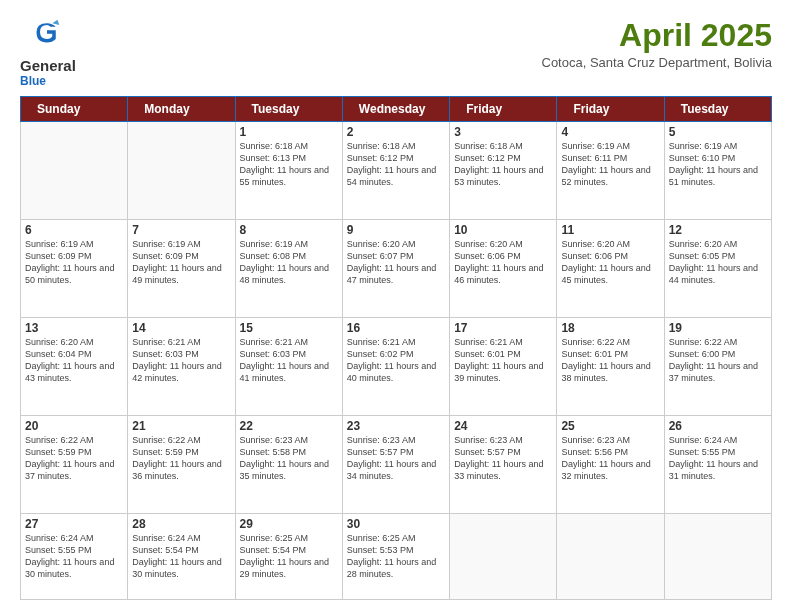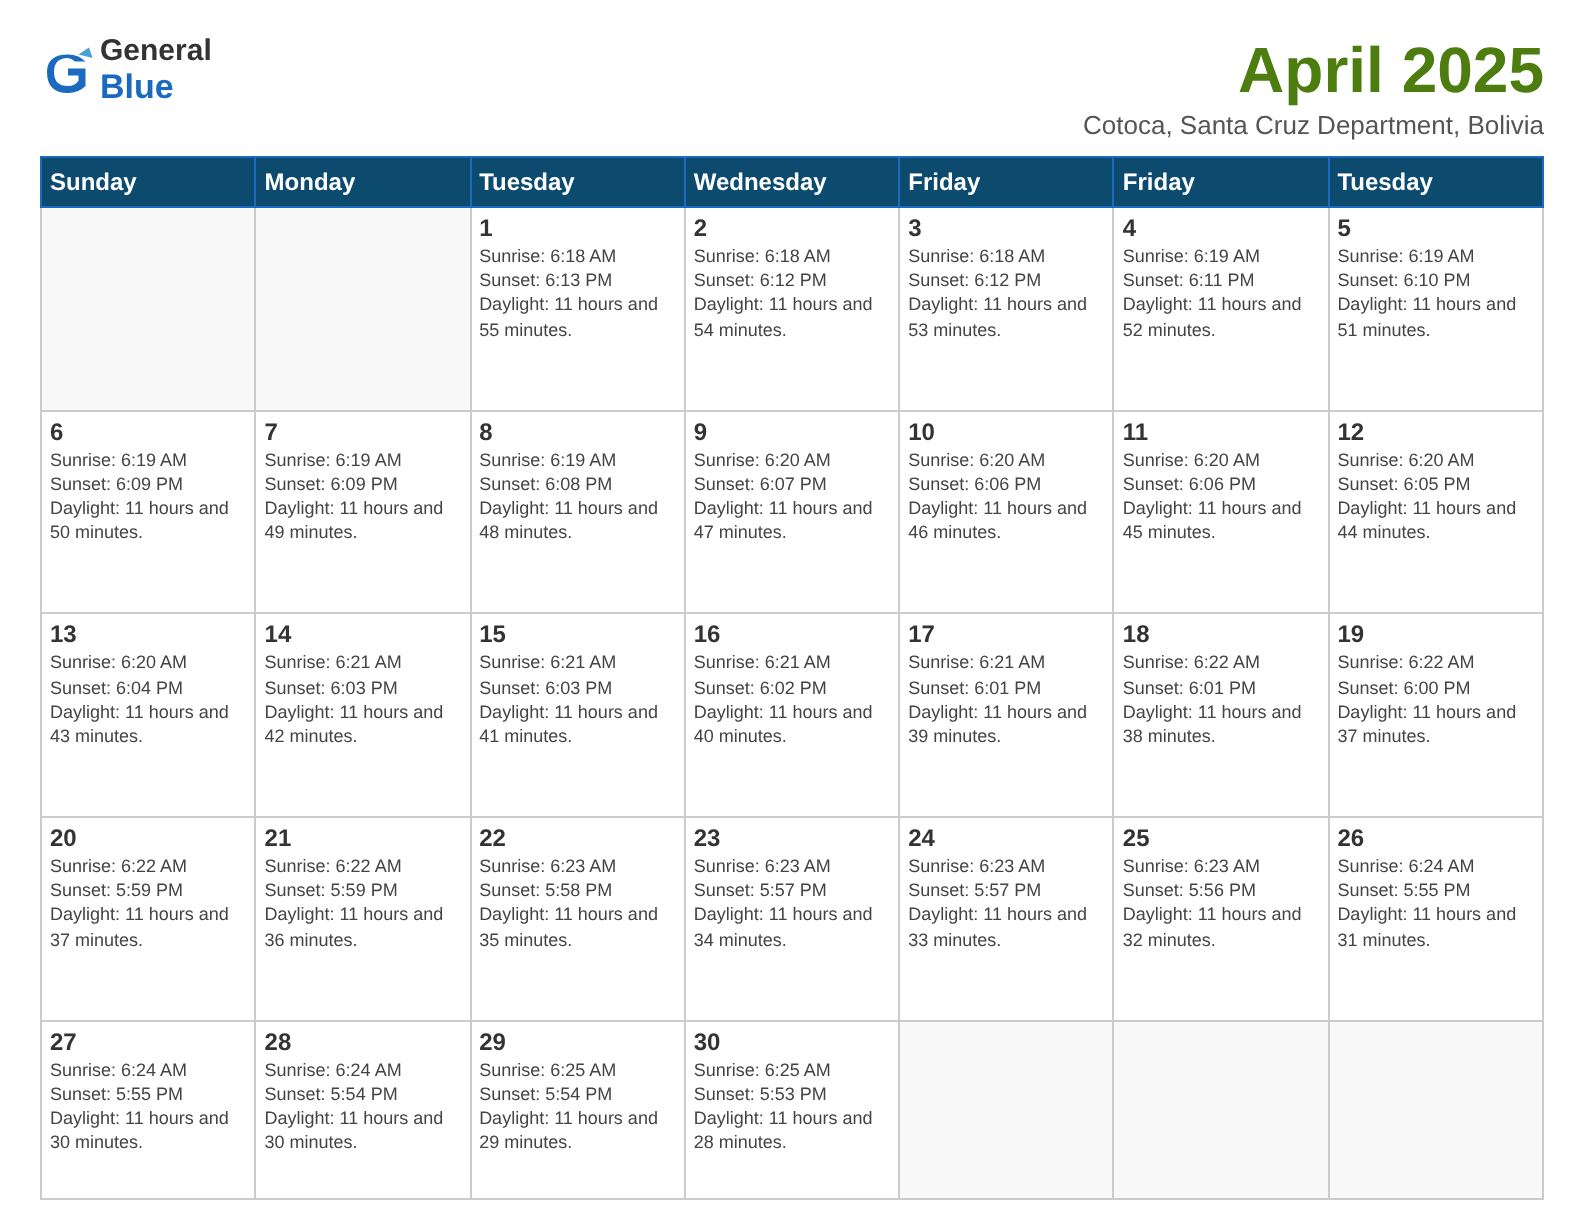--- a/index.html
+++ b/index.html
@@ -19,34 +19,35 @@
     }
     .header {
       display: flex;
       justify-content: space-between;
       align-items: flex-start;
       margin-bottom: 8px;
     }
     .logo {
       display: flex;
       align-items: center;
-      gap: 0px;
+      gap: 12px;
+      flex-direction: column;
     }
     .logo-text {
       display: flex;
       flex-direction: column;
       line-height: 1.1;
     }
     .logo-general {
       font-size: 15px;
       font-weight: bold;
       color: #333;
     }
     .logo-blue {
-      font-size: 17px;
+      font-size: 12px;
       font-weight: bold;
       color: #1a6abf;
     }
     .logo-icon {
       width: 28px;
       height: 28px;
       margin-right: 2px;
     }
     .title-area {
       text-align: right;
@@ -64,25 +65,25 @@
       text-align: center;
     }
     .calendar {
       flex: 1;
       border: 1px solid #ccc;
       border-collapse: collapse;
       width: 100%;
       table-layout: fixed;
     }
     .calendar th {
-      background: #0c4a6e;
+      background: #7f1d1d;
       color: #fff;
       font-size: 12px;
       font-weight: bold;
-      padding: 5px 4px;
+      padding: 5px 16px;
       text-align: left;
       border: 1px solid #1a6abf;
     }
     .calendar td {
       border: 1px solid #ccc;
       vertical-align: top;
       padding: 3px 4px;
       font-size: 9.5px;
       color: #333;
       height: 82px;

